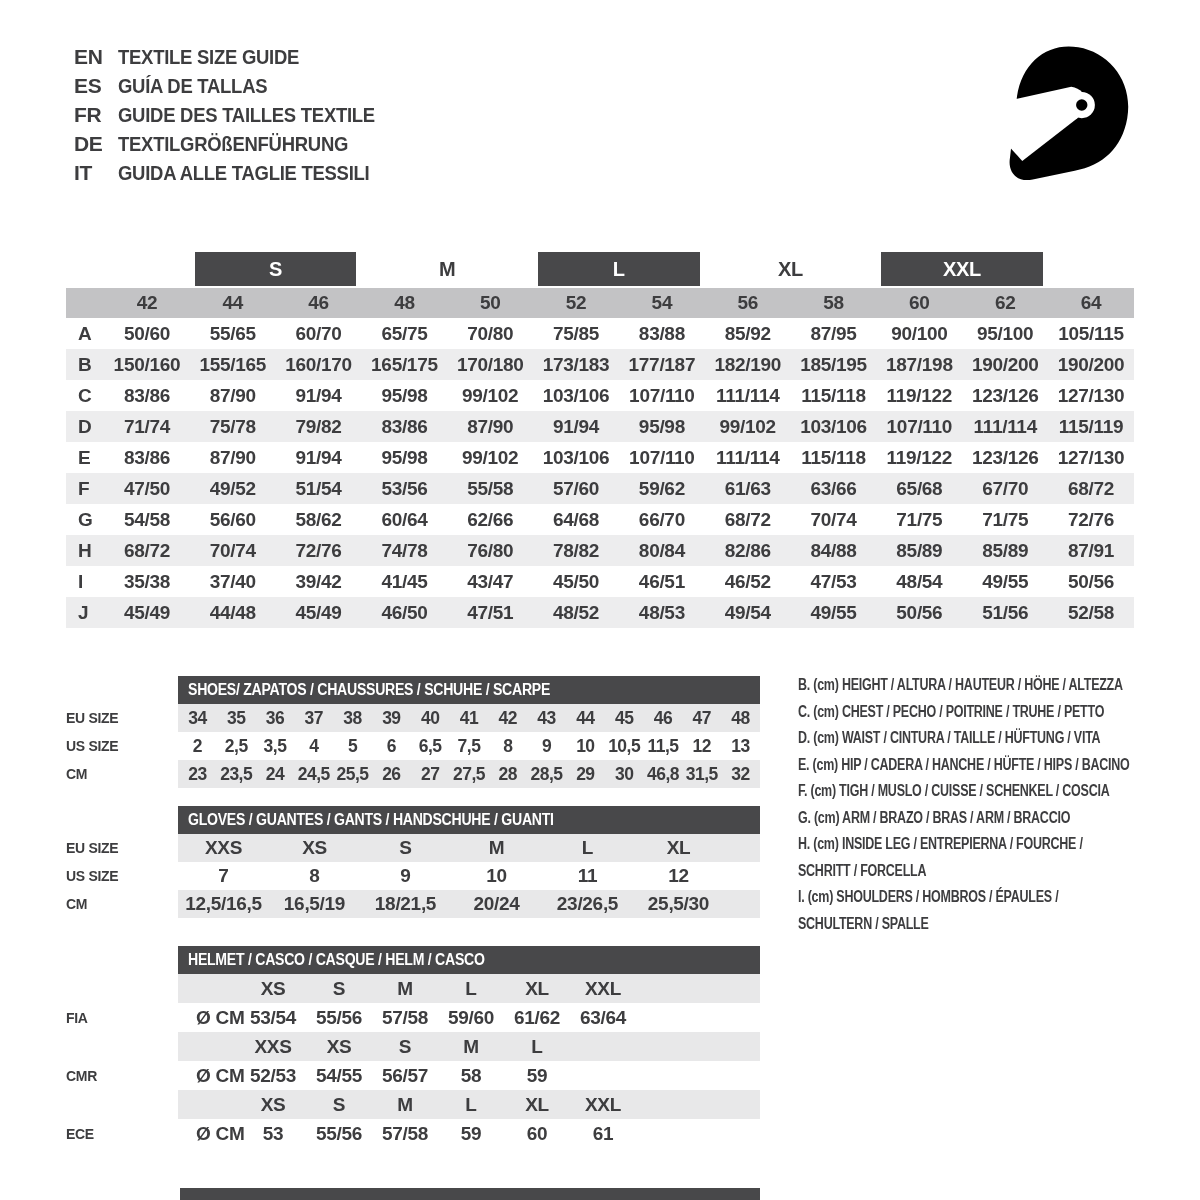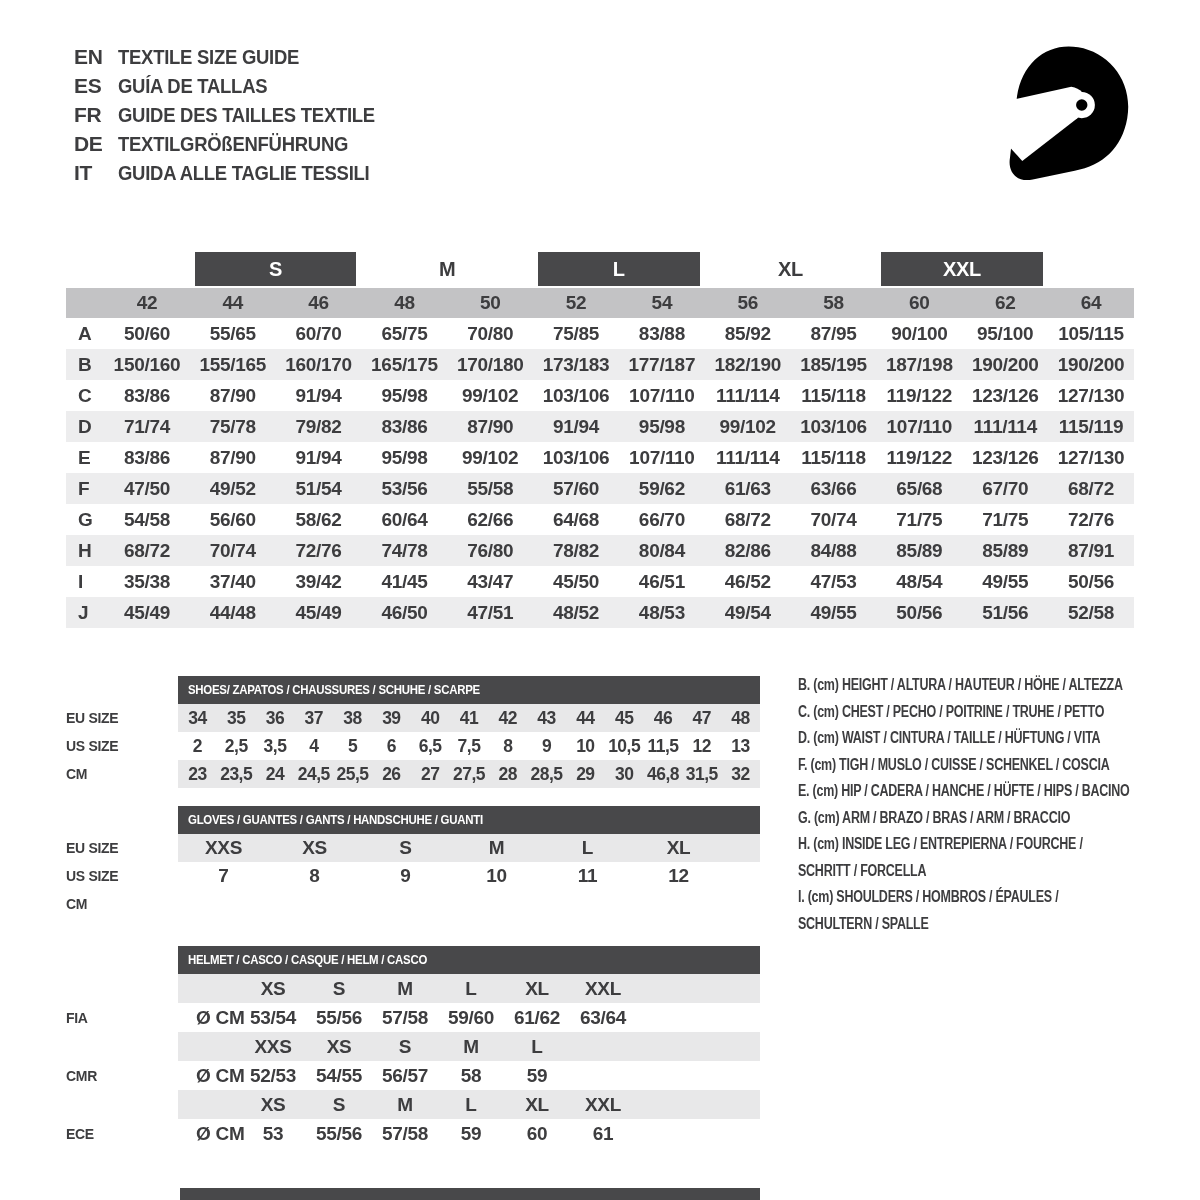--- a/index.html
+++ b/index.html
@@ -30,21 +30,21 @@
   .alt{background:var(--row-alt,#ededee);}
   .mt-letter{width:38px;padding-left:12px;box-sizing:border-box;}
   .mt-cell{width:85.83px;text-align:center;white-space:nowrap;}
 
   
   .sub-table{position:absolute;left:66px;width:694px;}
   #shoes-table{top:676px;}
   #gloves-table{top:806px;}
   #helmet-table{top:946px;}
   .st-header{margin-left:112px;width:582px;height:28px;background:var(--header-bar,#48484a);
-             color:#fff;font-size:13px;line-height:28px;padding-left:10px;box-sizing:border-box;
+             color:#fff;font-size:16px;line-height:28px;padding-left:10px;box-sizing:border-box;
              white-space:nowrap;}
   .st-row{display:flex;height:28px;align-items:center;}
   #helmet-table .st-row{height:29px;}
   .st-label{width:112px;font-size:14px;white-space:nowrap;}
   .st-content{width:582px;height:100%;display:flex;align-items:center;}
   .band{background:var(--sub-band,#e8e8e9);}
   .s-cell{flex:1;text-align:center;font-size:17.5px;letter-spacing:-0.5px;white-space:nowrap;}
   .g-cell{width:91px;text-align:center;font-size:19px;white-space:nowrap;}
   .h-unit{width:62px;padding-left:18px;box-sizing:border-box;font-size:19px;white-space:nowrap;}
   .h-cell{width:66px;text-align:center;font-size:19px;white-space:nowrap;}
@@ -349,20 +349,28 @@
           <div class="g-cell">7</div>
           <div class="g-cell">8</div>
           <div class="g-cell">9</div>
           <div class="g-cell">10</div>
           <div class="g-cell">11</div>
           <div class="g-cell">12</div>
         </div>
       </div>
       <div class="st-row">
         <div class="st-label">CM</div>
+        <div class="st-content band">
+          <div class="g-cell">12,5/16,5</div>
+          <div class="g-cell">16,5/19</div>
+          <div class="g-cell">18/21,5</div>
+          <div class="g-cell">20/24</div>
+          <div class="g-cell">23/26,5</div>
+          <div class="g-cell">25,5/30</div>
+        </div>
       </div>
     </div>
 
   <div id="helmet-table" class="sub-table">
     <div class="st-header"><span class="cond">HELMET / CASCO / CASQUE / HELM / CASCO</span></div>
   <div class="st-row">
         <div class="st-label"></div>
         <div class="st-content band">
           <div class="h-unit"></div>
           <div class="h-cell">XS</div>
@@ -439,24 +447,24 @@
       <div class="legend-item">
         <div class="legend-line">B. (cm) HEIGHT / ALTURA / HAUTEUR / HÖHE / ALTEZZA</div>
       </div>
       <div class="legend-item">
         <div class="legend-line">C. (cm) CHEST / PECHO / POITRINE / TRUHE / PETTO</div>
       </div>
       <div class="legend-item">
         <div class="legend-line">D. (cm) WAIST / CINTURA / TAILLE / HÜFTUNG / VITA</div>
       </div>
       <div class="legend-item">
+        <div class="legend-line">E. (cm) HIP / CADERA / HANCHE / HÜFTE / HIPS /  BACINO</div>
+      </div>
+      <div class="legend-item">
         <div class="legend-line">F. (cm) TIGH / MUSLO / CUISSE / SCHENKEL / COSCIA</div>
-      </div>
-      <div class="legend-item">
-        <div class="legend-line">E. (cm) HIP / CADERA / HANCHE / HÜFTE / HIPS /  BACINO</div>
       </div>
       <div class="legend-item">
         <div class="legend-line">G. (cm) ARM  / BRAZO / BRAS / ARM / BRACCIO</div>
       </div>
       <div class="legend-item">
         <div class="legend-line">H. (cm) INSIDE LEG / ENTREPIERNA / FOURCHE /</div>
         <div class="legend-line">SCHRITT / FORCELLA</div>
       </div>
       <div class="legend-item">
         <div class="legend-line">I.  (cm) SHOULDERS / HOMBROS / ÉPAULES /</div>

